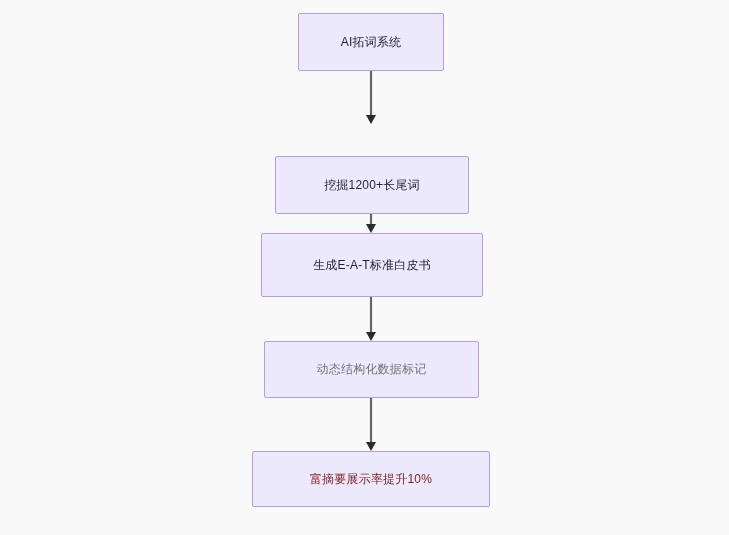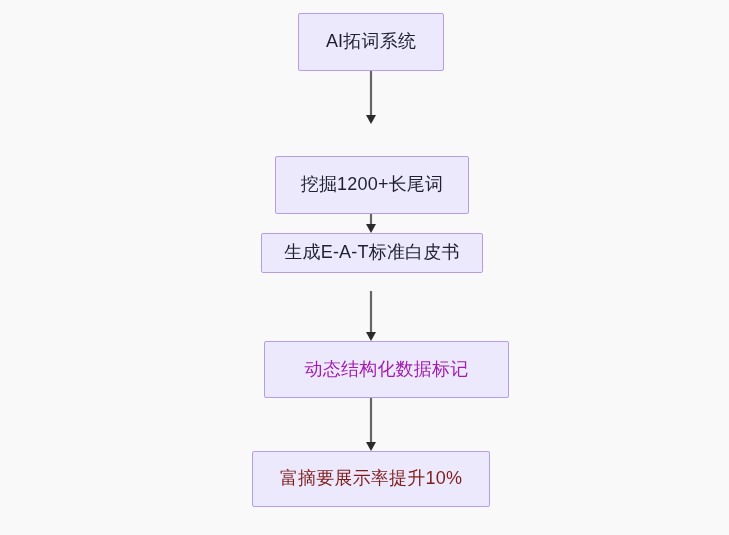--- a/index.html
+++ b/index.html
@@ -22,21 +22,21 @@
   .node {
     position: absolute;
     box-sizing: border-box;
     background: #ece9fc;
     border: 1.6px solid #b79ce8;
     border-radius: 2px;
     display: flex;
     align-items: center;
     justify-content: center;
     color: #1f2033;
-    font-size: 18px;
+    font-size: 12px;
     line-height: 1.2;
     letter-spacing: 0.2px;
     white-space: nowrap;
     user-select: none;
   }
   .node-label {
     display: block;
   }
   .connector {
     position: absolute;
@@ -74,22 +74,22 @@
         <line x1="8" y1="0" x2="8" y2="45" stroke="#666666" stroke-width="2.2"></line>
         <polygon points="3,44 13,44 8,53" fill="#2b2b2b"></polygon>
       </svg>
     </div>
     <div class="node" style="left: 298px; top: 13px; width: 146px; height: 58px; background: rgb(236, 233, 252); border-color: rgb(183, 156, 232); color: rgb(31, 32, 51);">
       <span class="node-label">AI拓词系统</span>
     </div>
     <div class="node" style="left: 275px; top: 124px; width: 194px; height: 58px; background: rgb(236, 233, 252); border-color: rgb(183, 156, 232); color: rgb(31, 32, 51); margin-top: 32px;">
       <span class="node-label">挖掘1200+长尾词</span>
     </div>
-    <div class="node" style="left: 261px; top: 233px; width: 222px; height: 40px; background: rgb(236, 233, 252); border-color: rgb(183, 156, 232); color: rgb(31, 32, 51);">
+    <div class="node" style="left: 261px; top: 233px; width: 222px; height: 64px; background: rgb(236, 233, 252); border-color: rgb(183, 156, 232); color: rgb(31, 32, 51);">
       <span class="node-label">生成E-A-T标准白皮书</span>
     </div>
-    <div class="node" style="left: 264px; top: 341px; width: 245px; height: 57px; background: rgb(236, 233, 252); border-color: rgb(183, 156, 232); color: #a21caf;">
+    <div class="node" style="left: 264px; top: 341px; width: 215px; height: 57px; background: rgb(236, 233, 252); border-color: rgb(183, 156, 232); color: #737373;">
       <span class="node-label">动态结构化数据标记</span>
     </div>
     <div class="node" style="left: 252px; top: 451px; width: 238px; height: 56px; background: rgb(236, 233, 252); border-color: rgb(183, 156, 232); color: #7f1d1d;">
       <span class="node-label">富摘要展示率提升10%</span>
     </div>
   </div>
 
 </body></html>

